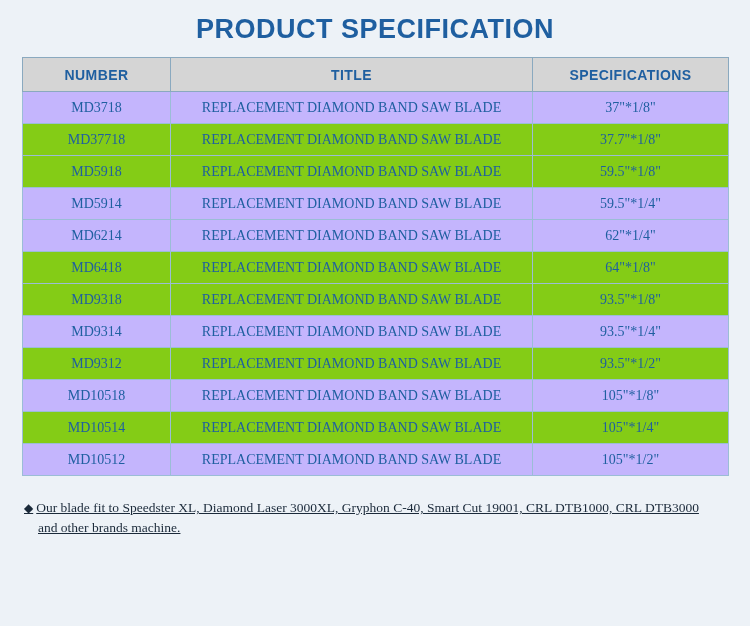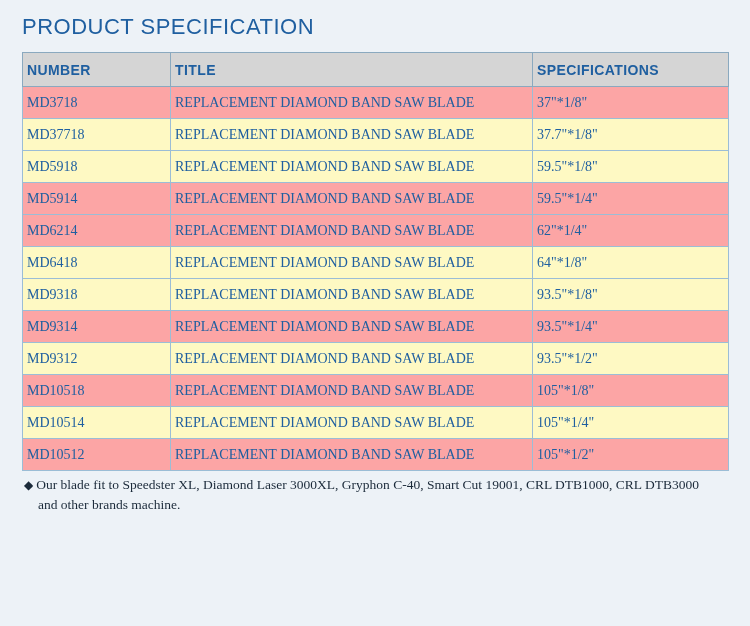--- a/index.html
+++ b/index.html
@@ -17,70 +17,72 @@
   .page {
     width: 750px;
     height: 626px;
     box-sizing: border-box;
     padding: 0 22px;
     background: #edf2f7;
     display: flex;
     flex-direction: column;
   }
   .title {
+    text-align: center;
     font-family: "Liberation Sans", sans-serif;
-    font-weight: normal;
-    font-size: 22px;
+    font-weight: bold;
+    font-size: 27px;
     letter-spacing: 0.5px;
     color: #1f5fa0;
     margin-top: 14px;
     margin-bottom: 12px;
   }
   table.spec {
     border-collapse: collapse;
     width: 706px;
     table-layout: fixed;
     border: 1px solid #7ba3c4;
   }
   table.spec th, table.spec td {
     border: 1px solid #9bbdd6;
     height: 32px;
-    text-align: left;
+    text-align: center;
     vertical-align: middle;
     font-size: 14px;
     color: #1f5fa0;
-    padding: 0 4px;
+    padding: 0 18px;
     box-sizing: border-box;
   }
   table.spec thead th {
     background: #d5d5d5;
     font-family: "Liberation Sans", sans-serif;
     font-weight: bold;
     font-size: 14px;
     letter-spacing: 0.4px;
     height: 34px;
     color: #1f5fa0;
     border-color: #8aa9bf;
   }
   table.spec tbody tr.odd td {
-    background: #fca5a5;
+    background: #c4b5fd;
   }
   table.spec tbody tr.even td {
-    background: #fef9c3;
+    background: #84cc16;
   }
   col.c-number { width: 148px; }
   col.c-title  { width: 362px; }
   col.c-spec   { width: 196px; }
   .note {
-    margin-top: 4px;
+    margin-top: 22px;
     font-size: 13.5px;
     line-height: 1.45;
     color: #1b2a3a;
     font-family: "Liberation Serif", serif;
     padding-left: 2px;
+    text-decoration: underline;
   }
   .note .diamond {
     color: #1b2a3a;
     font-size: 12px;
     margin-right: 3px;
   }
   .note-line2 {
     padding-left: 14px;
     display: block;
   }

